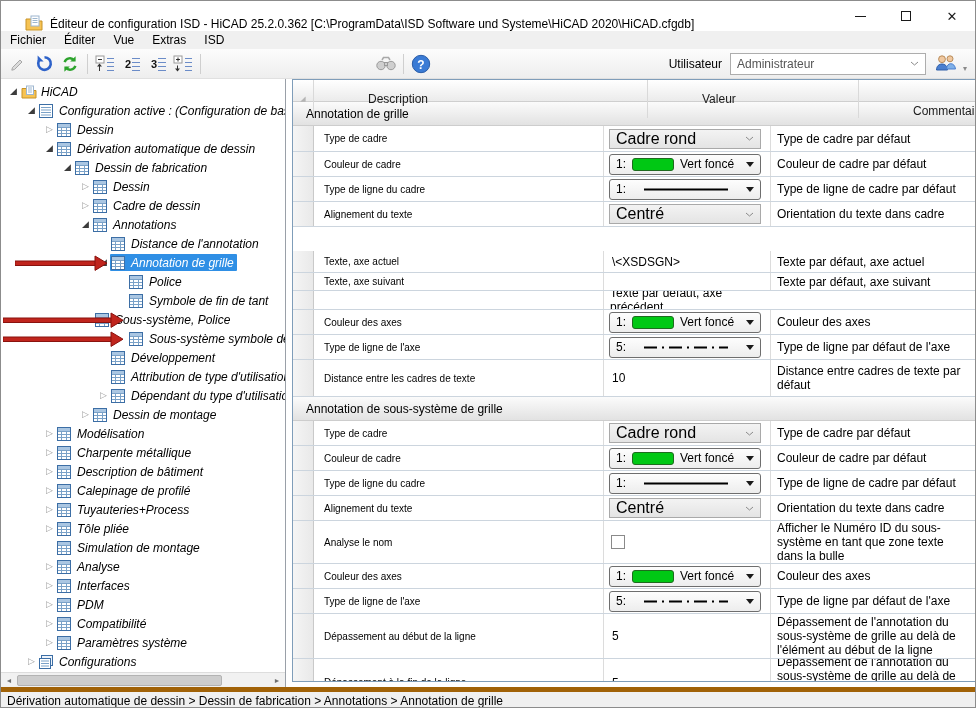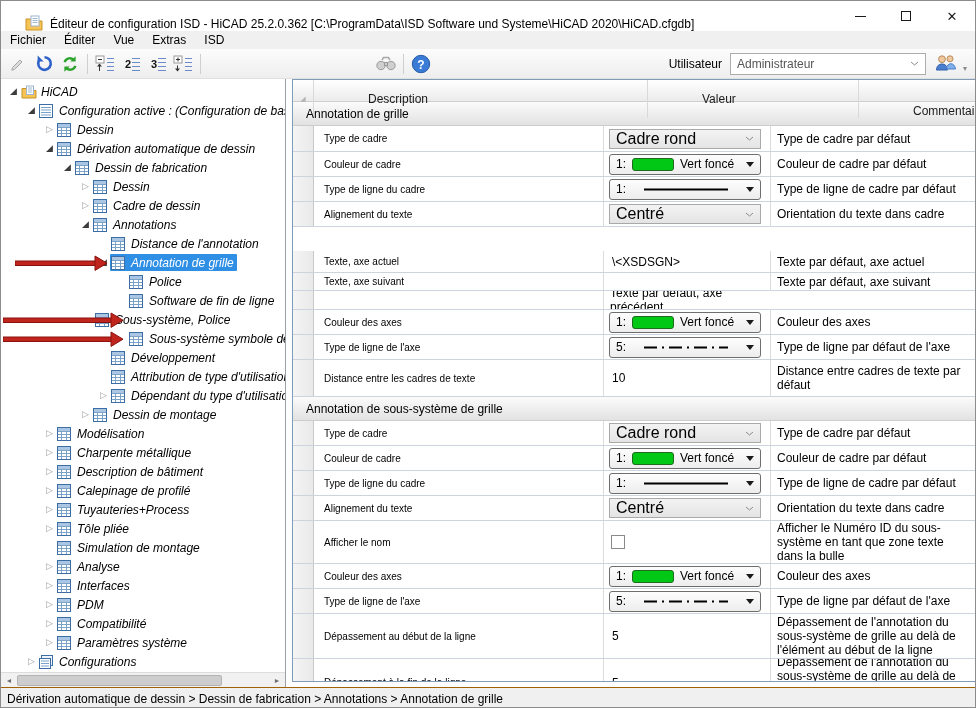--- a/index.html
+++ b/index.html
@@ -68,21 +68,21 @@
   .rich{width:152px;height:21px;margin-left:5px;border:1px solid #6e6e6e;border-radius:3px;background:linear-gradient(#fdfdfd,#ededed);display:flex;align-items:center;padding:0 6px;gap:6px;}
   .pfx{font-size:12px;}
   .swatch{width:42px;height:13px;background:var(--green);border:1px solid #1e6b1e;border-radius:3px;}
   .clbl{font-size:12px;flex:1;}
   .tri{width:0;height:0;border-left:4px solid transparent;border-right:4px solid transparent;border-top:5px solid #1a1a1a;}
   .lns{flex:1;}
   .cb{width:14px;height:14px;border:1px solid #8a8a8a;background:#fff;margin-left:7px;}
   .vtext{font-size:12px;margin-left:8px;}
 
   
-  .statusbar{height:22px;background:#f0f0f0;border-top:1px solid #a16207;display:flex;align-items:center;padding-left:6px;font-size:12px;}
+  .statusbar{height:22px;background:#f0f0f0;border-top:5px solid #a16207;display:flex;align-items:center;padding-left:6px;font-size:12px;}
 </style>
 </head>
 <body>
 
 <div class="window">
 
   <div class="titlebar">
     <span class="app-icon">
       <svg width="18" height="16" viewBox="0 0 18 16">
           <path d="M1 4h6l1.5 2H17v9H1z" fill="#f6c354" stroke="#c89326"></path>
@@ -348,21 +348,21 @@
           <div class="trow" style="padding-left: 114px;">
             <span class="tg none"></span>
             <span class="tgrp">
               <span class="ticon">
                 <svg width="14" height="14" viewBox="0 0 14 14">
                   <rect x="0.5" y="0.5" width="13" height="13" fill="#fff" stroke="#3c6ea5"></rect>
                   <rect x="1" y="1" width="12" height="3" fill="#aac6e2"></rect>
                   <path d="M1 4.5h12M1 7.5h12M1 10.5h12M4.5 4v9M9.5 4v9" stroke="#7ba2c8" fill="none"></path>
                 </svg>
               </span>
-              <span class="tlabel">Software de fin de ligne</span>
+              <span class="tlabel">Symbole de fin de tant</span>
             </span>
           </div>
           <div class="trow" style="padding-left: 80px;">
             <span class="tg none"></span>
             <span class="tgrp">
               <span class="ticon">
                 <svg width="14" height="14" viewBox="0 0 14 14">
                   <rect x="0.5" y="0.5" width="13" height="13" fill="#fff" stroke="#3c6ea5"></rect>
                   <rect x="1" y="1" width="12" height="3" fill="#aac6e2"></rect>
                   <path d="M1 4.5h12M1 7.5h12M1 10.5h12M4.5 4v9M9.5 4v9" stroke="#7ba2c8" fill="none"></path>
@@ -795,21 +795,21 @@
                 <span>Centré</span>
                 <svg width="9" height="5" viewBox="0 0 9 5">
                   <path d="M1 1 l3.5 3 3.5-3" fill="none" stroke="#8a8a8a"></path>
                 </svg>
               </div>
             </span>
             <span class="ccell">Orientation du texte dans cadre</span>
           </div>
           <div class="grow" style="height: 43px;">
             <span class="selcell"></span>
-            <span class="dcell">Afficher le nom</span>
+            <span class="dcell">Analyse le nom</span>
             <span class="vcell">
               <span class="cb"></span>
             </span>
             <span class="ccell">Afficher le Numéro ID du sous-système en tant que zone texte dans la bulle</span>
           </div>
           <div class="grow" style="height: 25px;">
             <span class="selcell"></span>
             <span class="dcell">Couleur des axes</span>
             <span class="vcell">
               <div class="rich">

